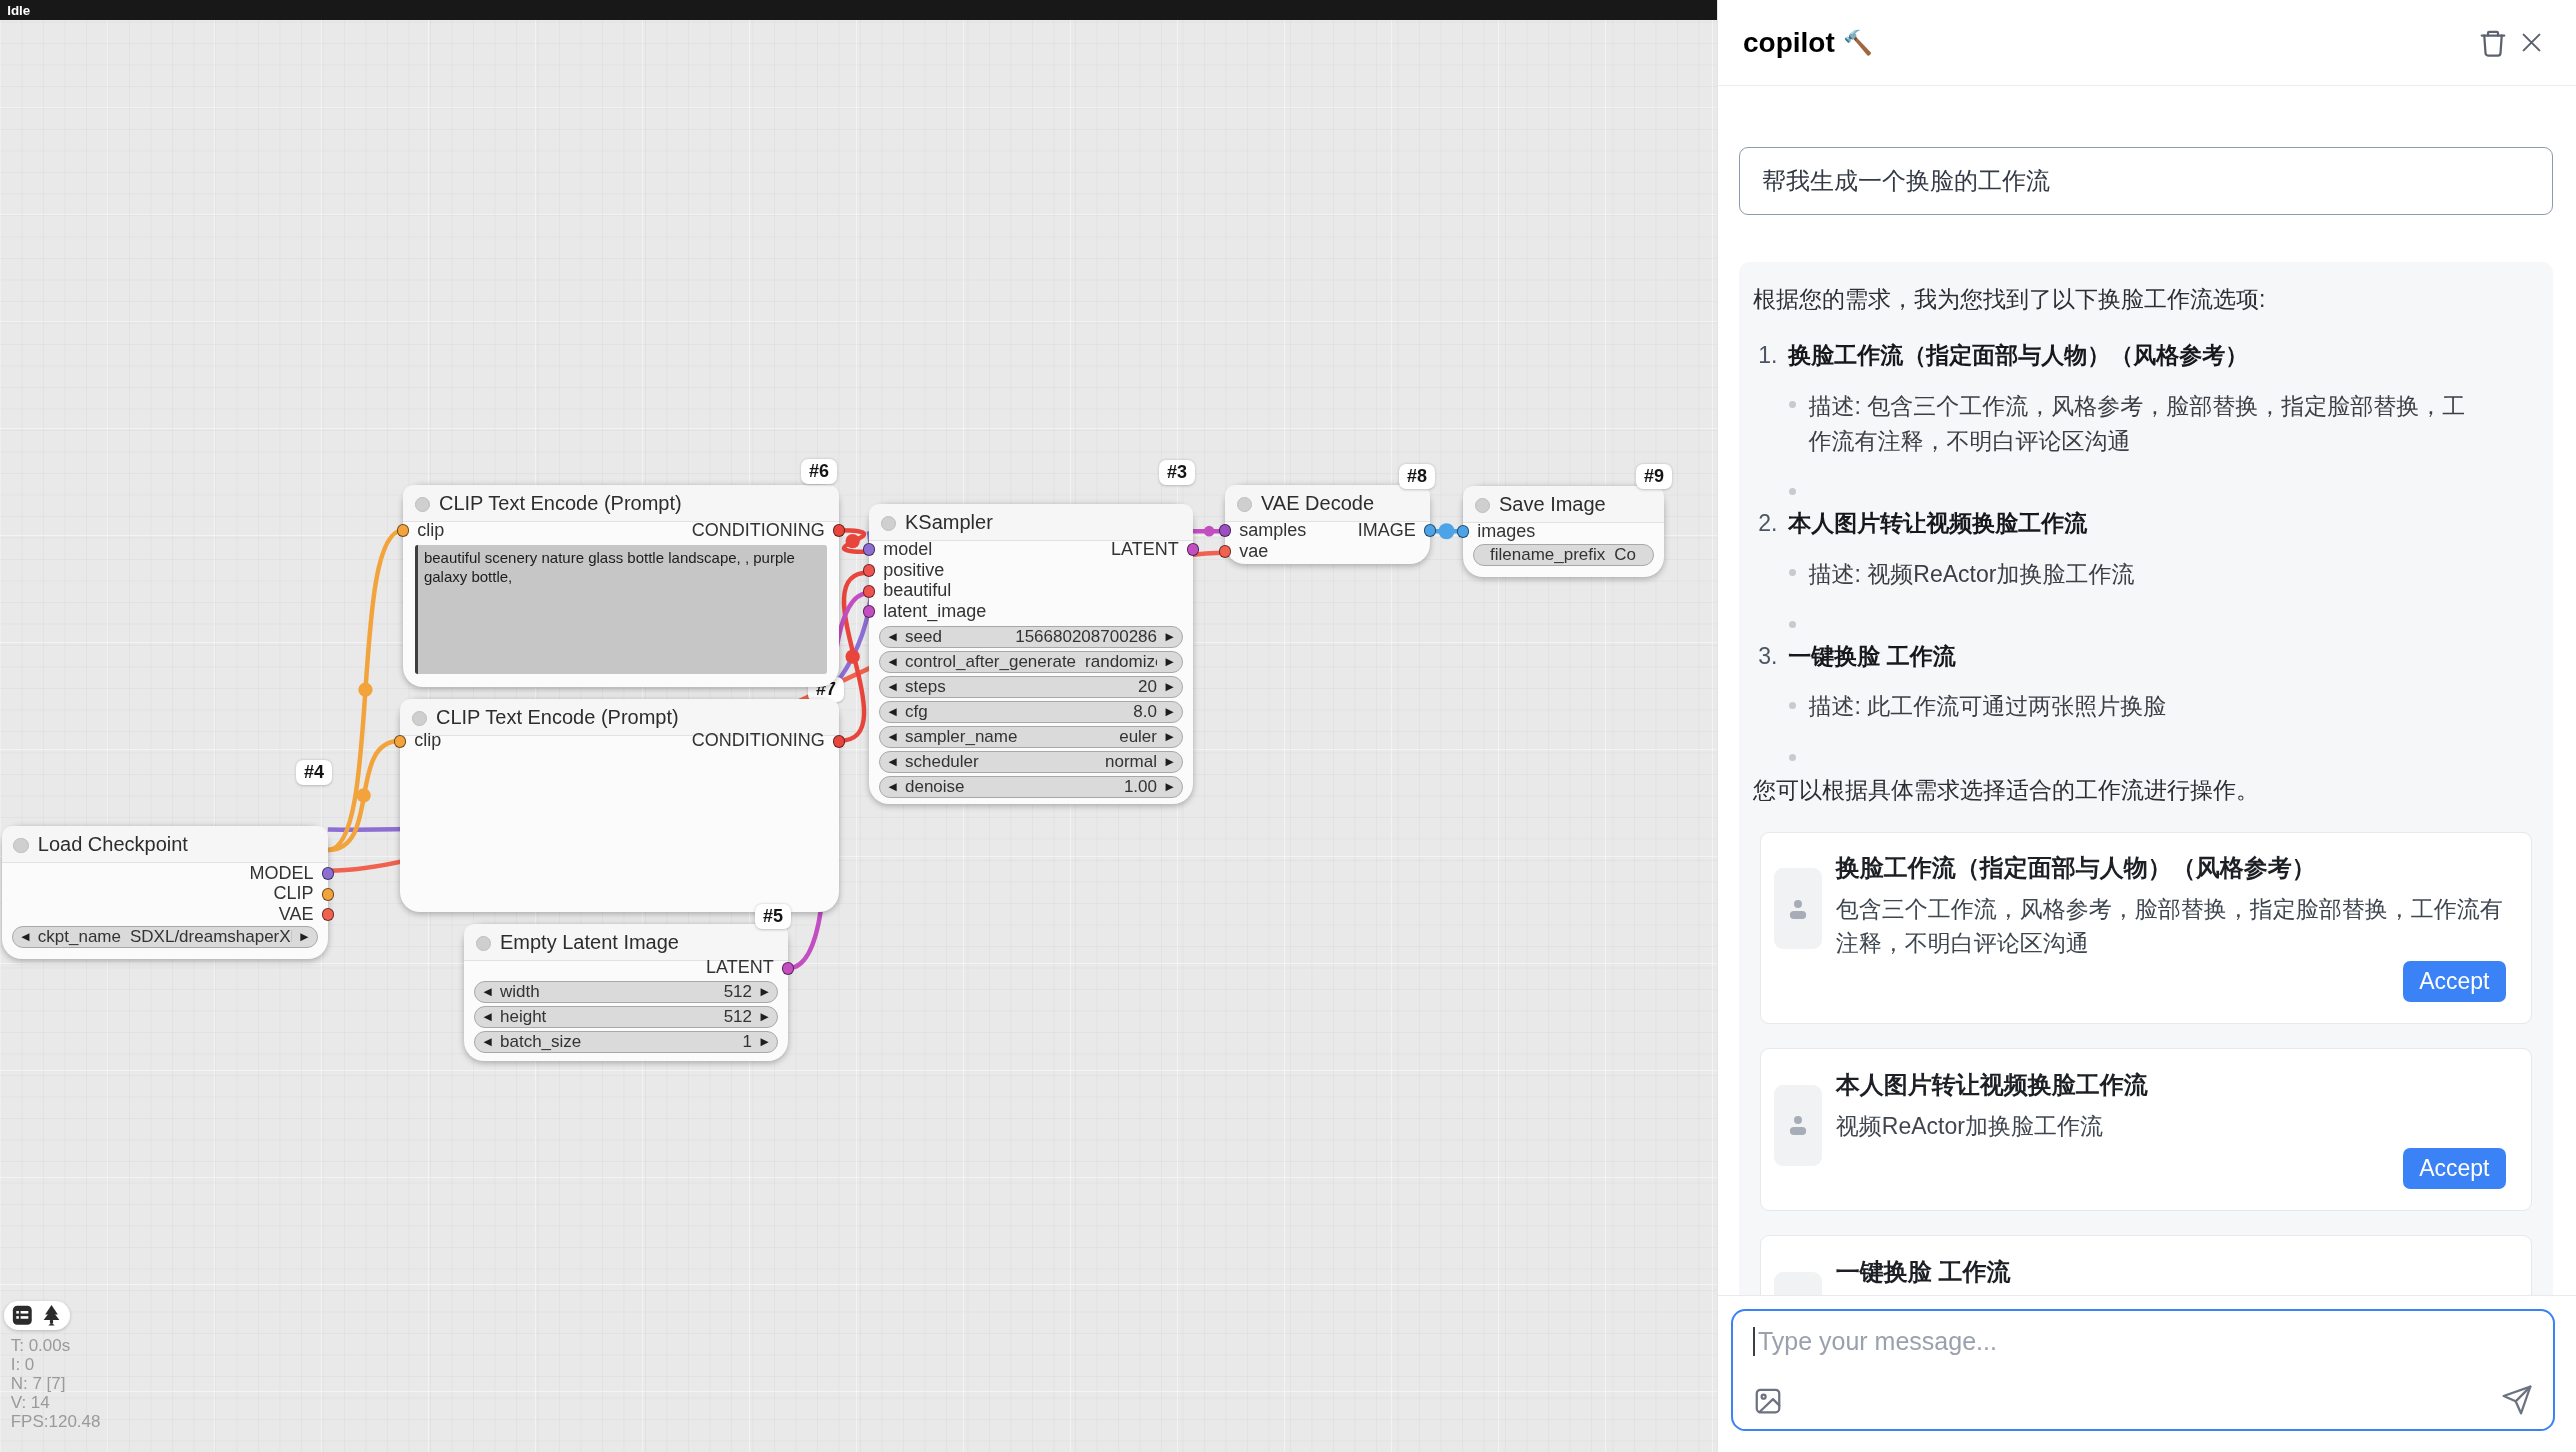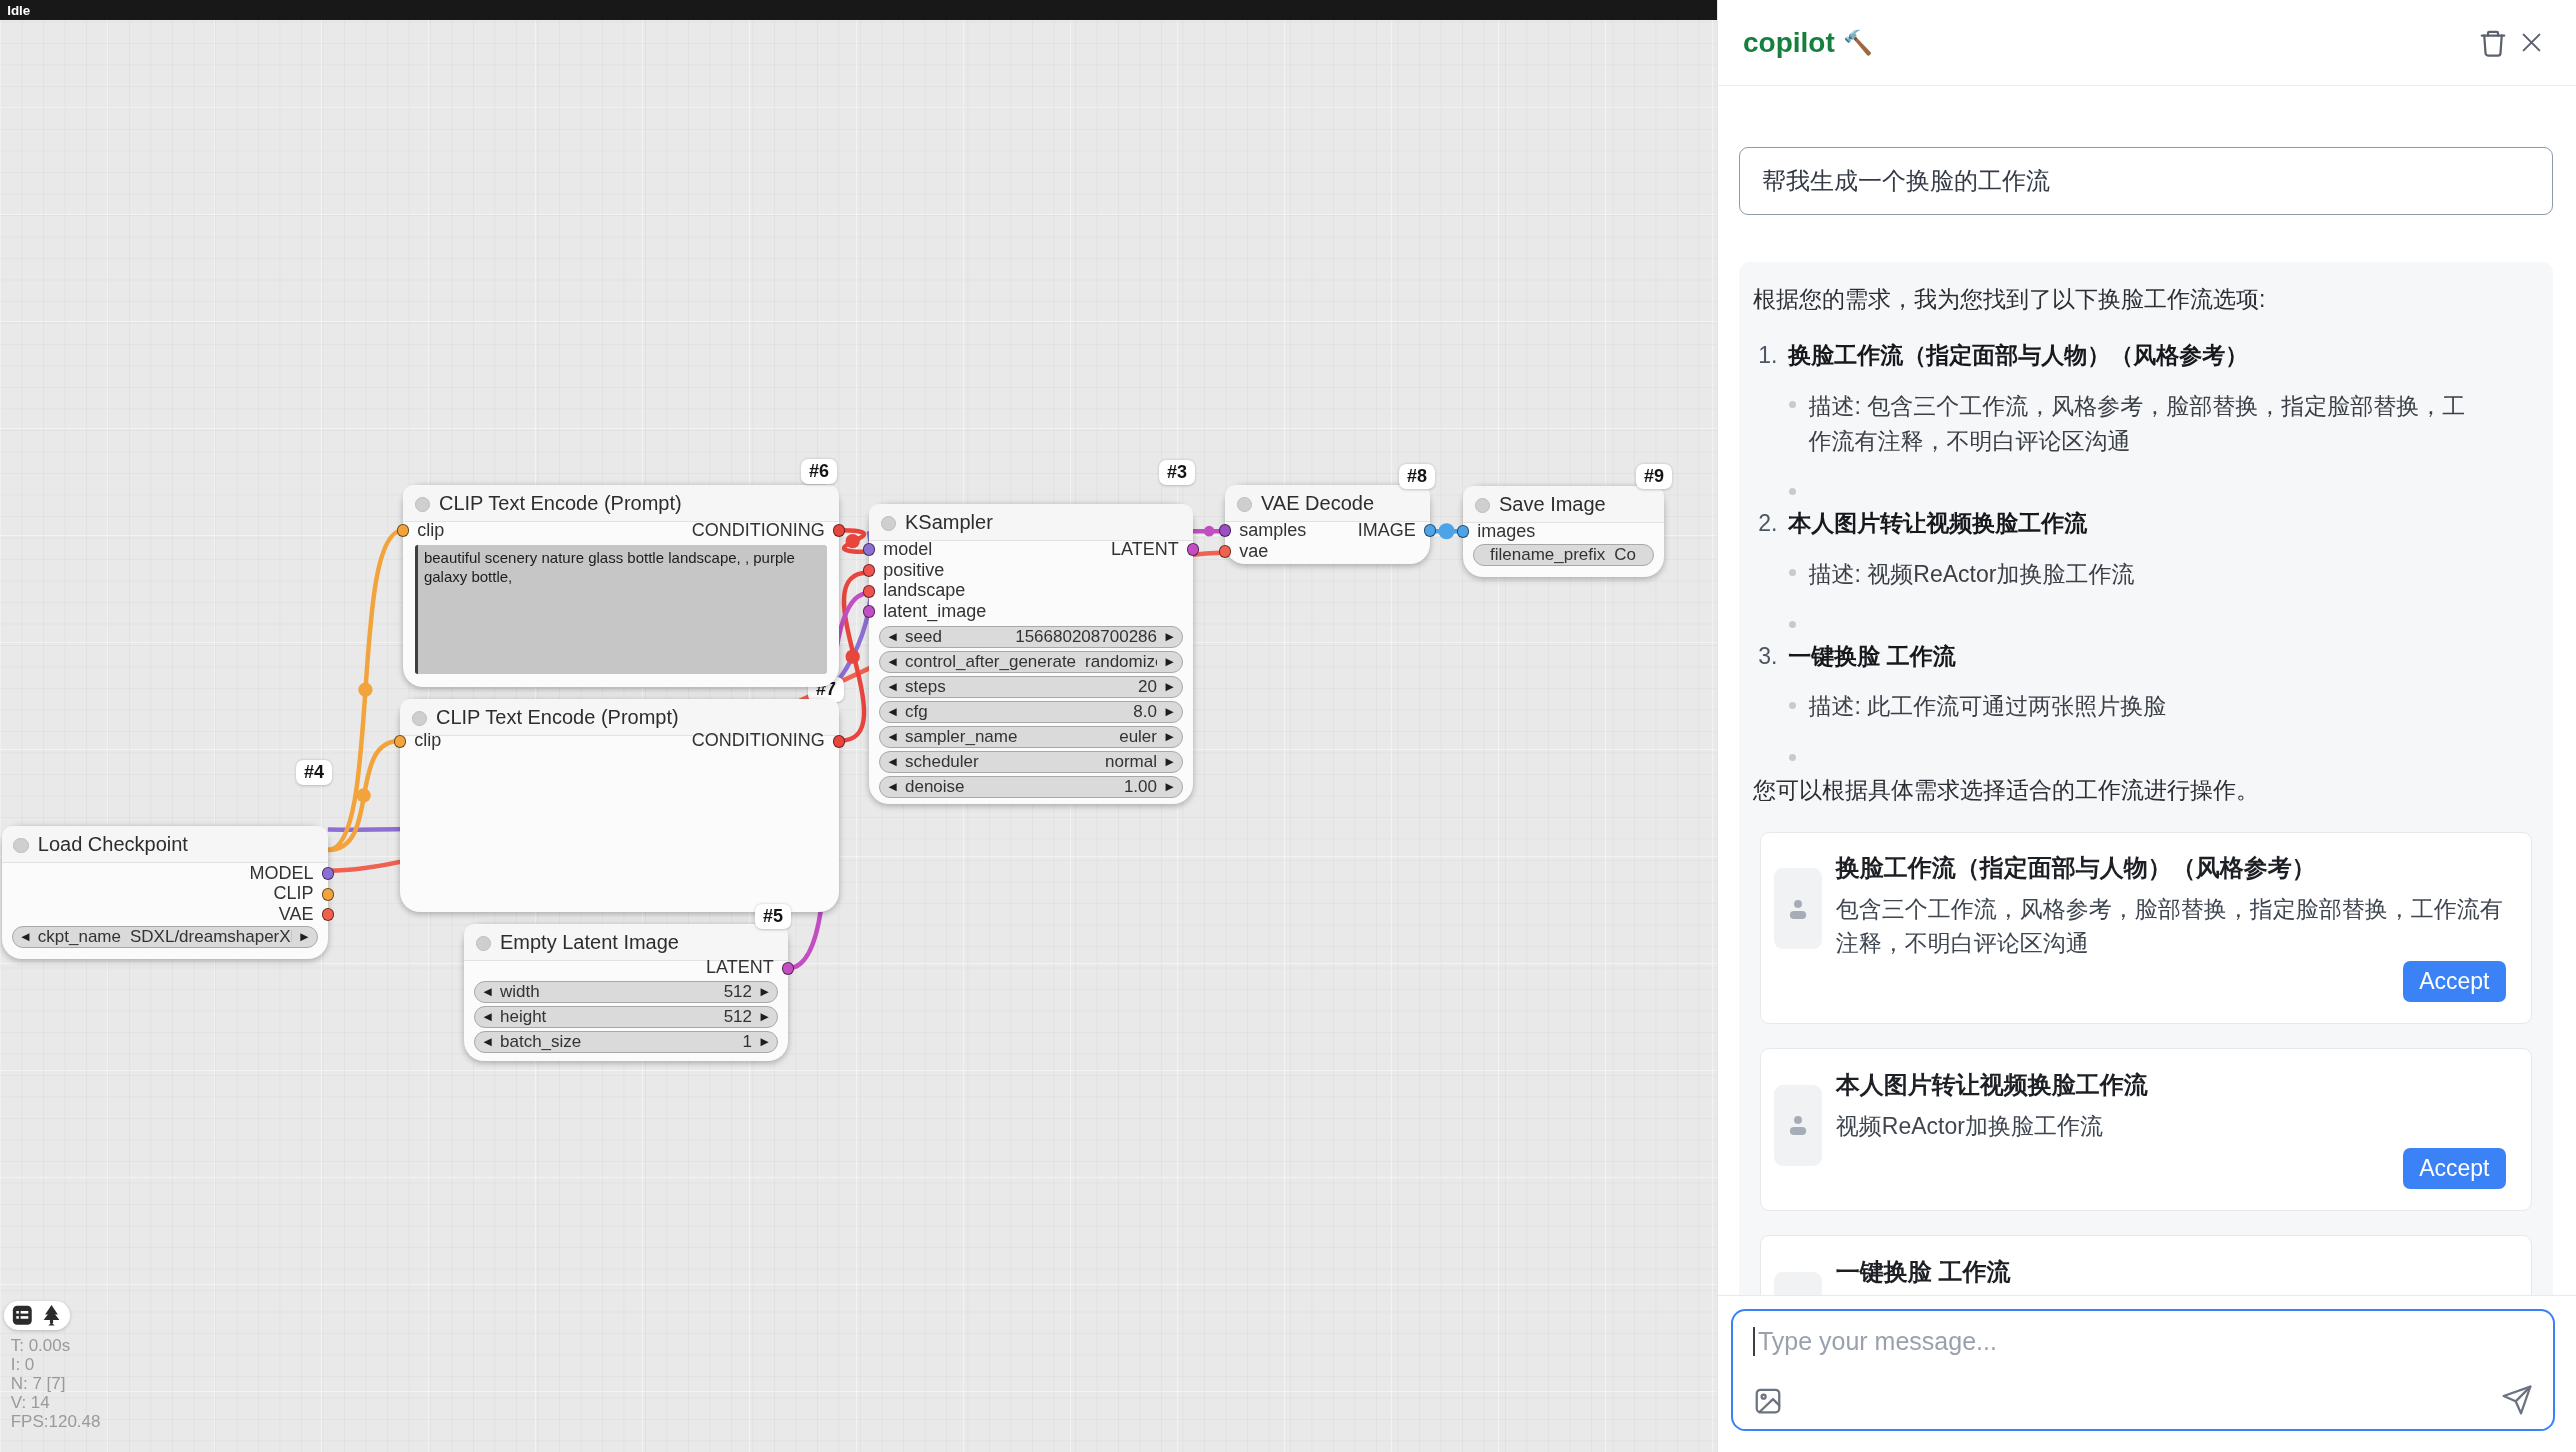--- a/index.html
+++ b/index.html
@@ -48,21 +48,21 @@
   #toolbar-pill{position:absolute;left:3.6px;top:1301px;width:66px;height:29px;background:#fff;
     border-radius:14.3px;box-shadow:0 0.9px 3.6px rgba(0,0,0,.22);z-index:3;
     display:flex;align-items:center;justify-content:space-evenly;}
   #stats{position:absolute;left:10.7px;top:1336px;z-index:3;font-size:17px;color:#9a9a9a;line-height:19px;}
 
   
   #panel{position:absolute;left:1717px;top:0;width:859px;height:1453px;background:#fff;
     border-left:0.9px solid #e3e5e8;box-sizing:border-box;z-index:10;color:#1f2329;}
   #panel-header{position:absolute;left:0;top:0;right:0;height:86px;border-bottom:0.9px solid #ececee;
     display:flex;align-items:center;padding:0 25px;box-sizing:border-box;}
-  #panel-title{font-size:28px;font-weight:600;color:#15803d;}
+  #panel-title{font-size:28px;font-weight:600;color:#000000;}
   #panel-title-emoji{font-size:24px;margin-left:9px;}
   .hbtn{width:39px;height:39px;display:flex;align-items:center;justify-content:center;
     background:none;border:none;cursor:pointer;color:#5b626e;}
   #chat{position:absolute;left:0;top:86px;right:0;bottom:158px;overflow:hidden;
     padding:0 23px 0 20.6px;box-sizing:border-box;}
   #user-msg{margin-top:61px;border:0.9px solid #8d9aac;border-radius:9px;
     padding:17px 22.4px;font-size:24px;color:#333a45;}
   #assistant{margin-top:47px;background:#f6f7f9;border-radius:10.7px;
     padding:20px 14.3px 18px 14.3px;font-size:23px;color:#2c2e33;line-height:1.5;}
   .ol-item{display:flex;margin-top:21.5px;}
@@ -191,21 +191,21 @@
         <div class="node" style="left: 869px; top: 504px; width: 324px; height: 300px;">
           <div class="titlebar">
       <span class="tdot"></span>
       <span class="ttext">KSampler</span>
           </div>
           <span class="pdot" style="left: -6.3px; top: 39px; background: rgb(141, 111, 212);"></span>
           <span class="plabel" style="left: 14.3px; top: 35px;">model</span>
           <span class="pdot" style="left: -6.3px; top: 60px; background: rgb(239, 83, 80);"></span>
           <span class="plabel" style="left: 14.3px; top: 56px;">positive</span>
           <span class="pdot" style="left: -6.3px; top: 81px; background: rgb(239, 83, 80);"></span>
-          <span class="plabel" style="left: 14.3px; top: 76px;">landscape</span>
+          <span class="plabel" style="left: 14.3px; top: 76px;">beautiful</span>
           <span class="pdot" style="left: -6.3px; top: 101px; background: rgb(194, 78, 194);"></span>
           <span class="plabel" style="left: 14.3px; top: 97px;">latent_image</span>
           <span class="pdot" style="right: -6.3px; top: 39px; background: rgb(194, 78, 194);"></span>
           <span class="plabel" style="right: 14.3px; top: 35px;">LATENT</span>
           <div class="widget" style="top: 122px;">
             <span class="arr">◀</span>
             <span class="wl">seed</span>
             <span class="wv">156680208700286</span>
             <span class="arr">▶</span>
           </div>

